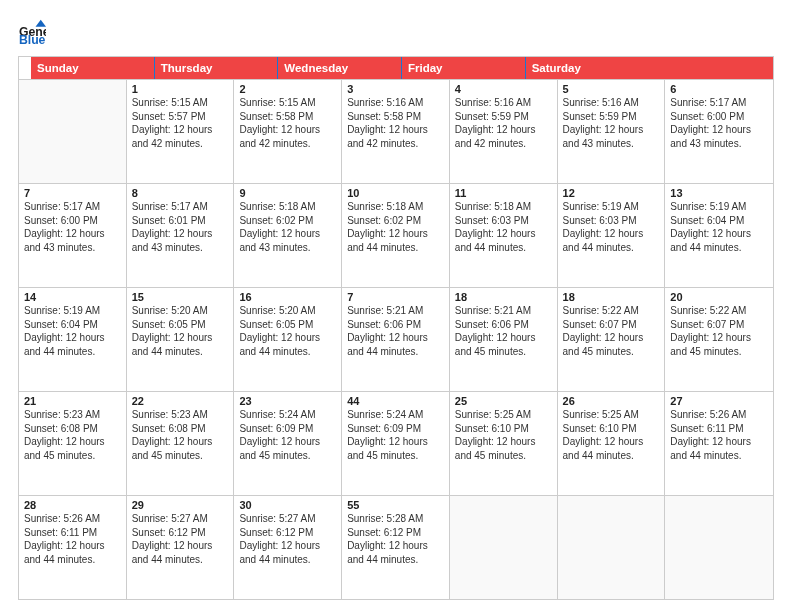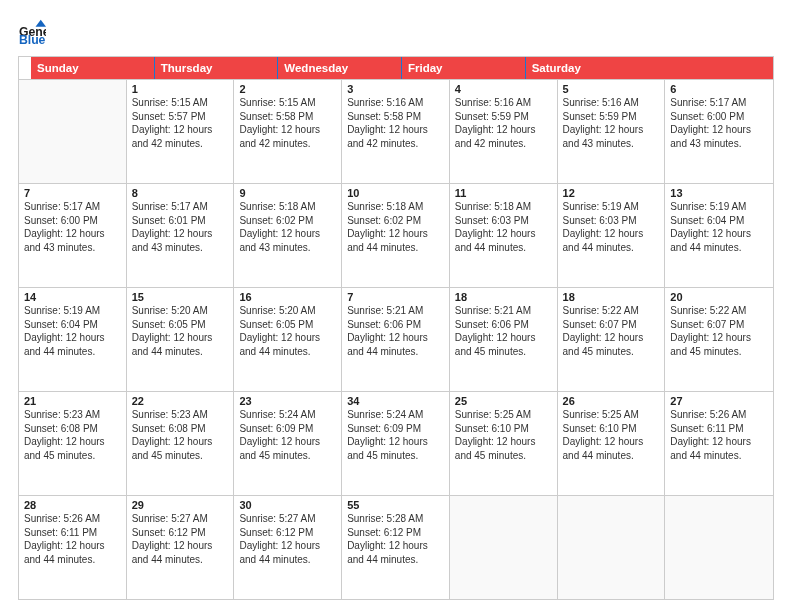--- a/index.html
+++ b/index.html
@@ -225,21 +225,21 @@
           </div>
           <div class="cal-cell">
             <div class="day-num">22</div>
             <div class="day-info">Sunrise: 5:23 AM<br>Sunset: 6:08 PM<br>Daylight: 12 hours<br>and 45 minutes.</div>
           </div>
           <div class="cal-cell">
             <div class="day-num">23</div>
             <div class="day-info">Sunrise: 5:24 AM<br>Sunset: 6:09 PM<br>Daylight: 12 hours<br>and 45 minutes.</div>
           </div>
           <div class="cal-cell">
-            <div class="day-num">34</div>
+            <div class="day-num">44</div>
             <div class="day-info">Sunrise: 5:24 AM<br>Sunset: 6:09 PM<br>Daylight: 12 hours<br>and 45 minutes.</div>
           </div>
           <div class="cal-cell">
             <div class="day-num">25</div>
             <div class="day-info">Sunrise: 5:25 AM<br>Sunset: 6:10 PM<br>Daylight: 12 hours<br>and 45 minutes.</div>
           </div>
           <div class="cal-cell">
             <div class="day-num">26</div>
             <div class="day-info">Sunrise: 5:25 AM<br>Sunset: 6:10 PM<br>Daylight: 12 hours<br>and 44 minutes.</div>
           </div>

